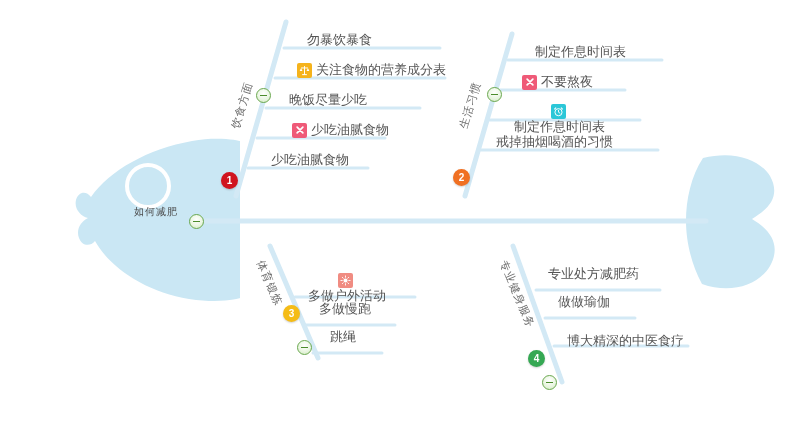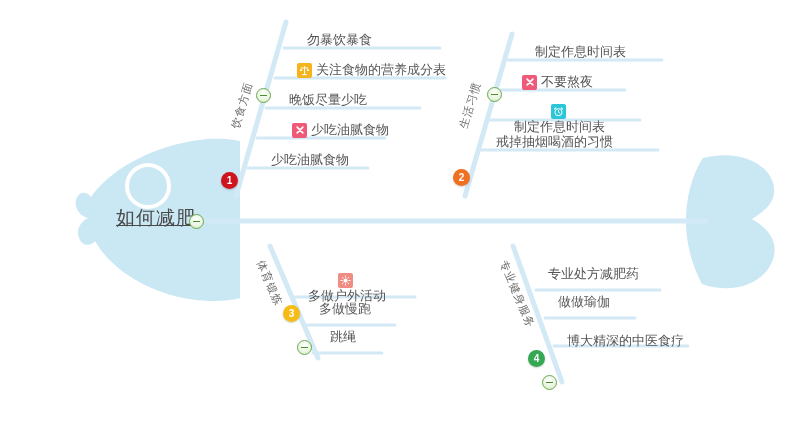--- a/index.html
+++ b/index.html
@@ -26,25 +26,24 @@
     width: 800px;
     height: 423px;
   }
   
   .center-topic {
     position: absolute;
     left: 96px;
     top: 205px;
     width: 120px;
     text-align: center;
-    font-size: 19px;
+    font-size: 10px;
     color: #4a4a4a;
     letter-spacing: 1px;
     white-space: nowrap;
-    text-decoration: underline;
   }
   
   .cat-label {
     position: absolute;
     font-size: 11px;
     color: #6d6d6d;
     white-space: nowrap;
     letter-spacing: 1px;
     transform-origin: left top;
   }

